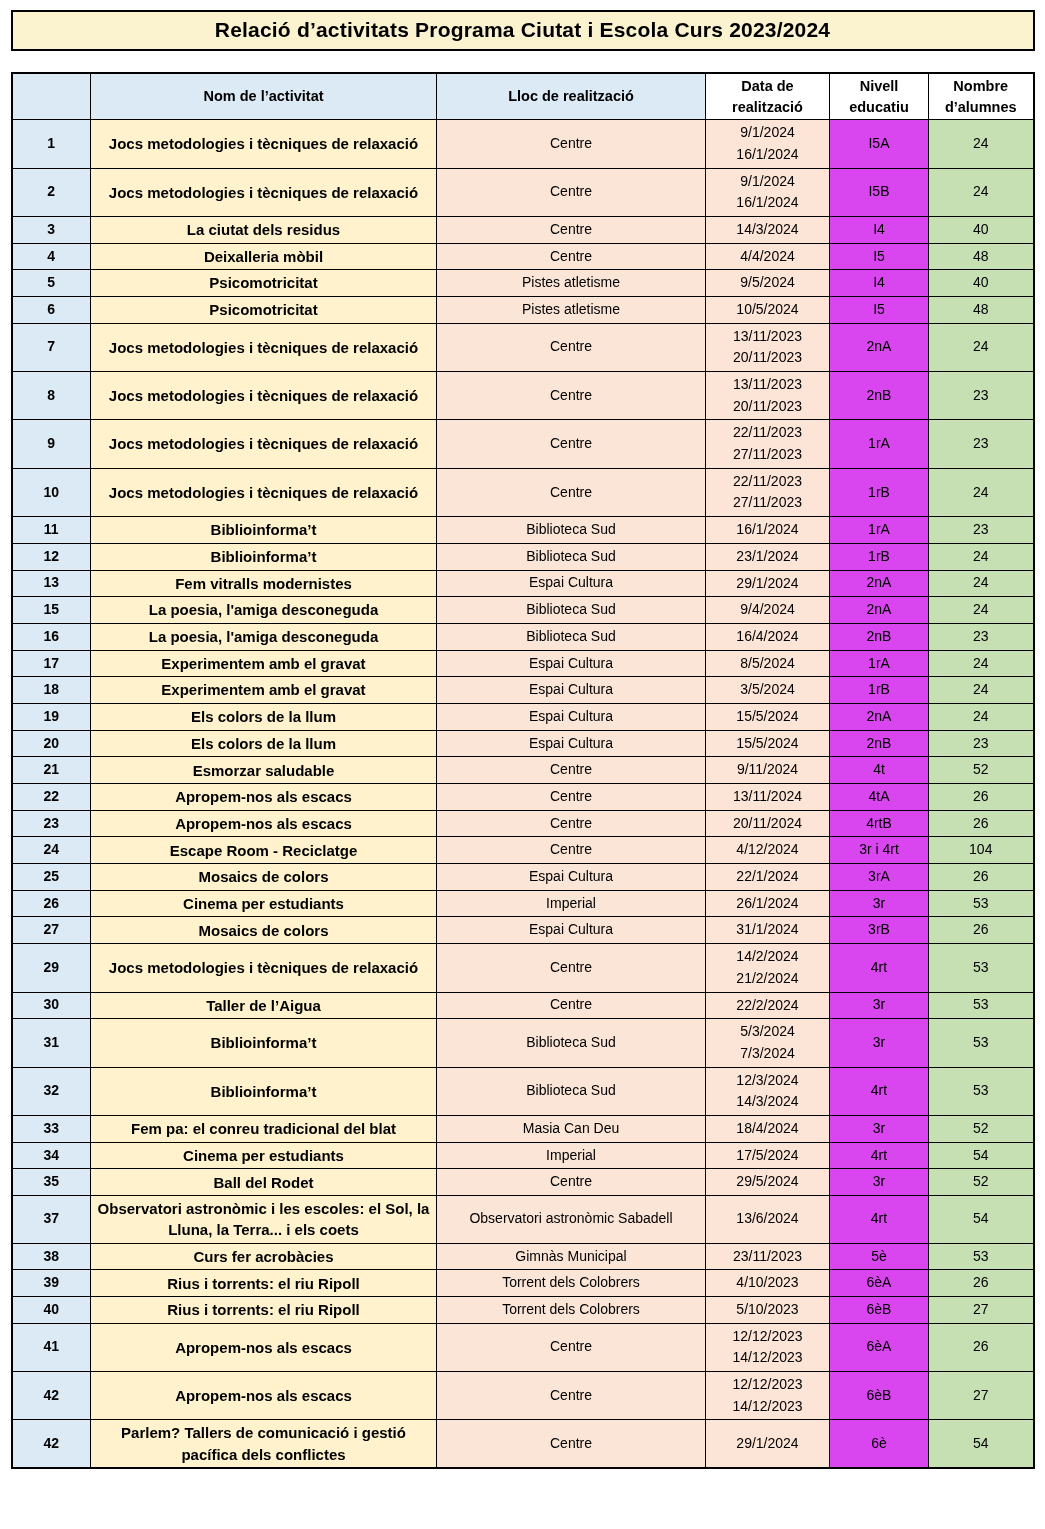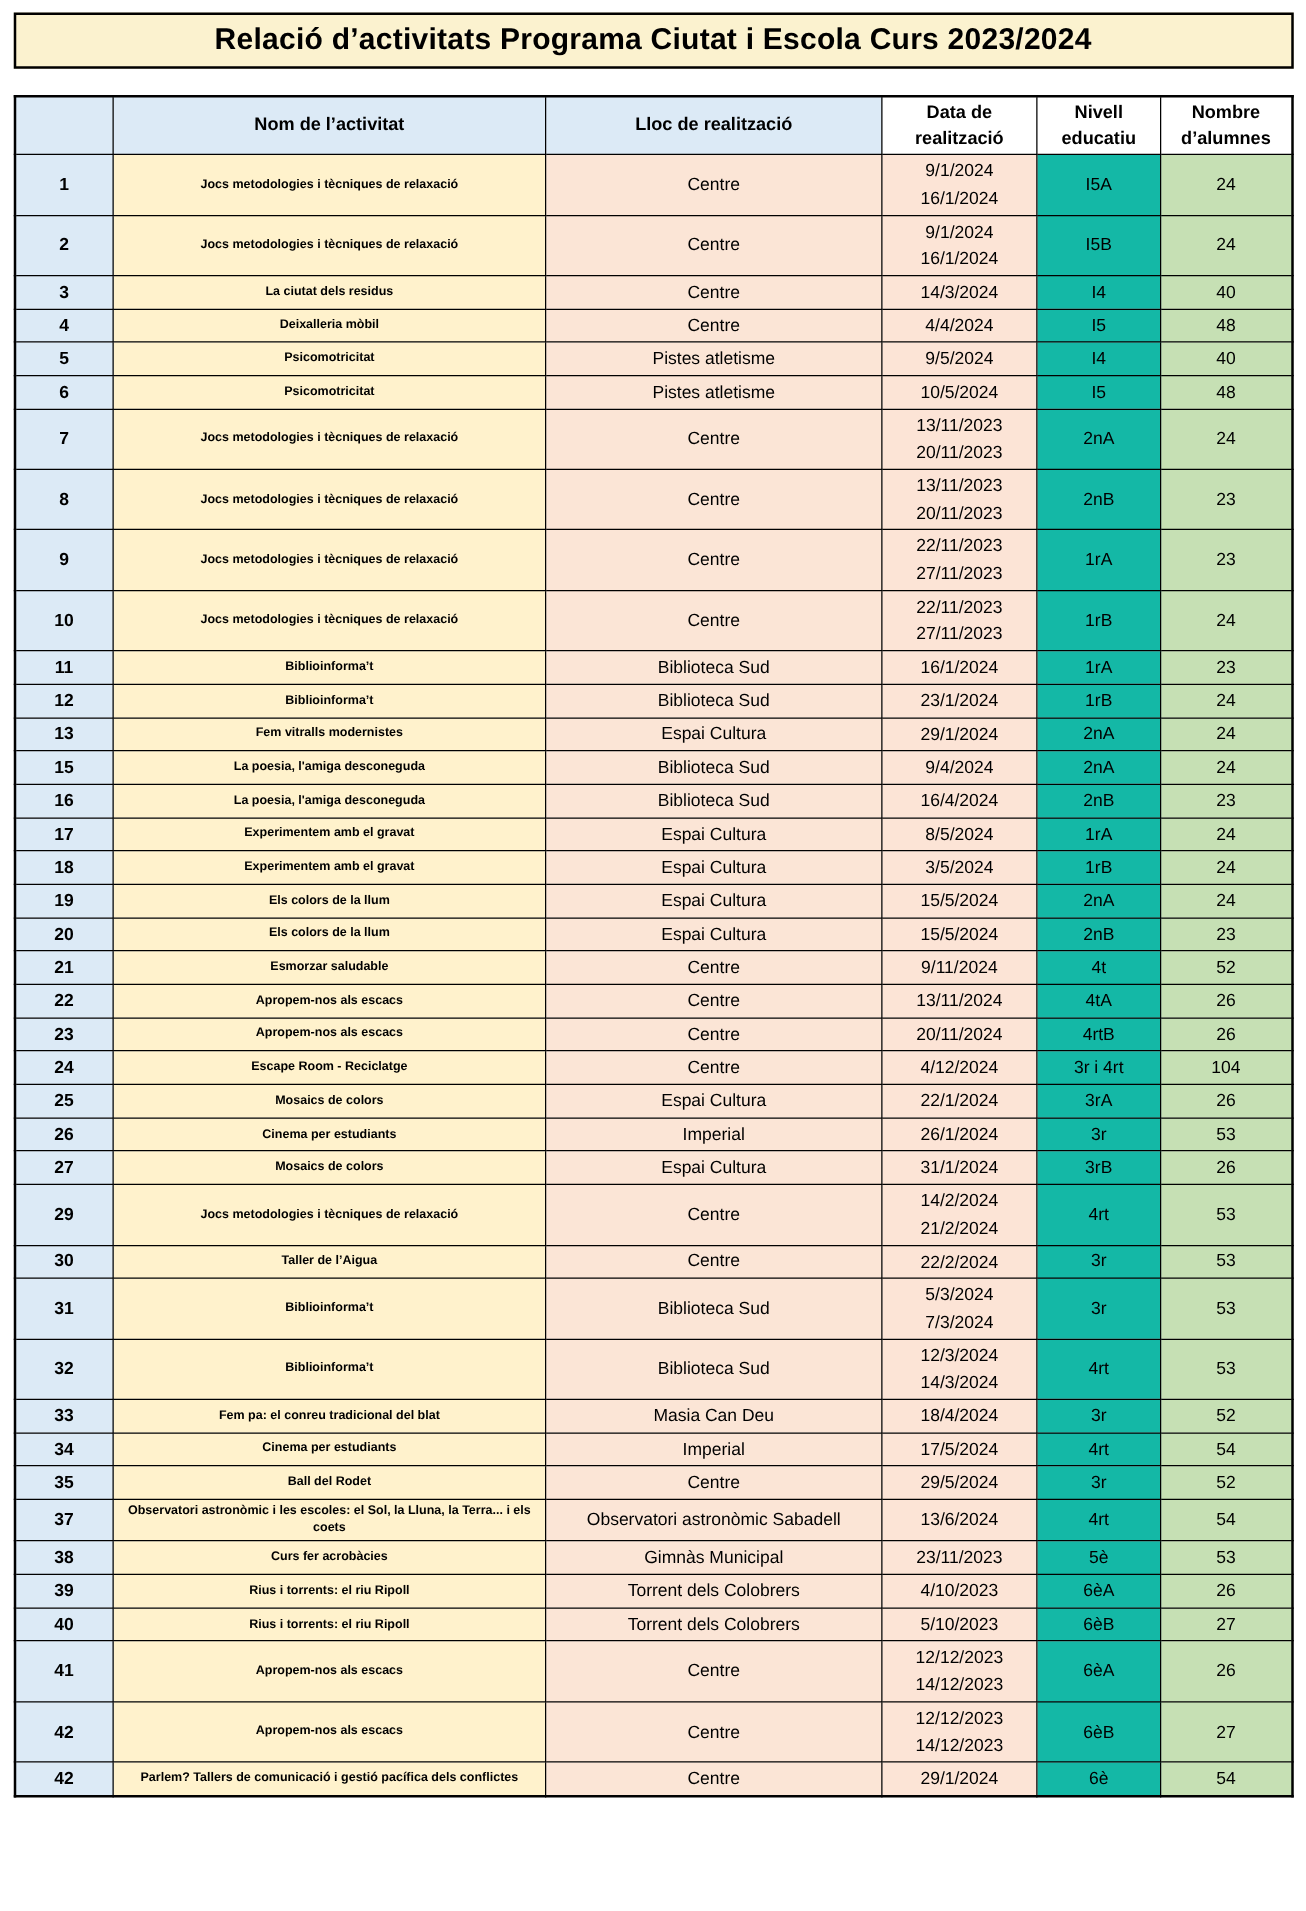--- a/index.html
+++ b/index.html
@@ -17,21 +17,21 @@
     background: #ffffff;
     overflow: hidden;
   }
   .title-box {
     width: 1024px;
     margin: 0 auto 21px auto;
     border: 2px solid #000;
     background: #fbf2cf;
     text-align: center;
     font-weight: bold;
-    font-size: 24px;
+    font-size: 21px;
     padding: 6px 4px 7px 4px;
     letter-spacing: 0.2px;
   }
   table.activities {
     width: 1024px;
     margin: 0 auto;
     border-collapse: collapse;
     border: 2px solid #000;
     table-layout: fixed;
   }
@@ -57,30 +57,30 @@
   col.c-date     { width: 124px; }
   col.c-level    { width: 99px;  }
   col.c-students { width: 105px; }
   td.cell-num {
     background: #dceaf6;
     font-weight: bold;
   }
   td.cell-activity {
     background: #fff2cc;
     font-weight: bold;
-    font-size: 10px;
+    font-size: 15px;
   }
   td.cell-location { background: #fbe5d6; }
   td.cell-date {
     background: #fce4d6;
     white-space: pre-line;
     line-height: 1.55;
     text-align: center;
   }
-  td.cell-level    { background: #14b8a6; }
+  td.cell-level    { background: #d946ef; }
   td.cell-students { background: #c6e0b4; }
 </style>
 </head>
 <body>
 
 <div class="page">
 
   <div class="title-box">
     <span>Relació d’activitats Programa Ciutat i Escola Curs 2023/2024</span>
   </div>

